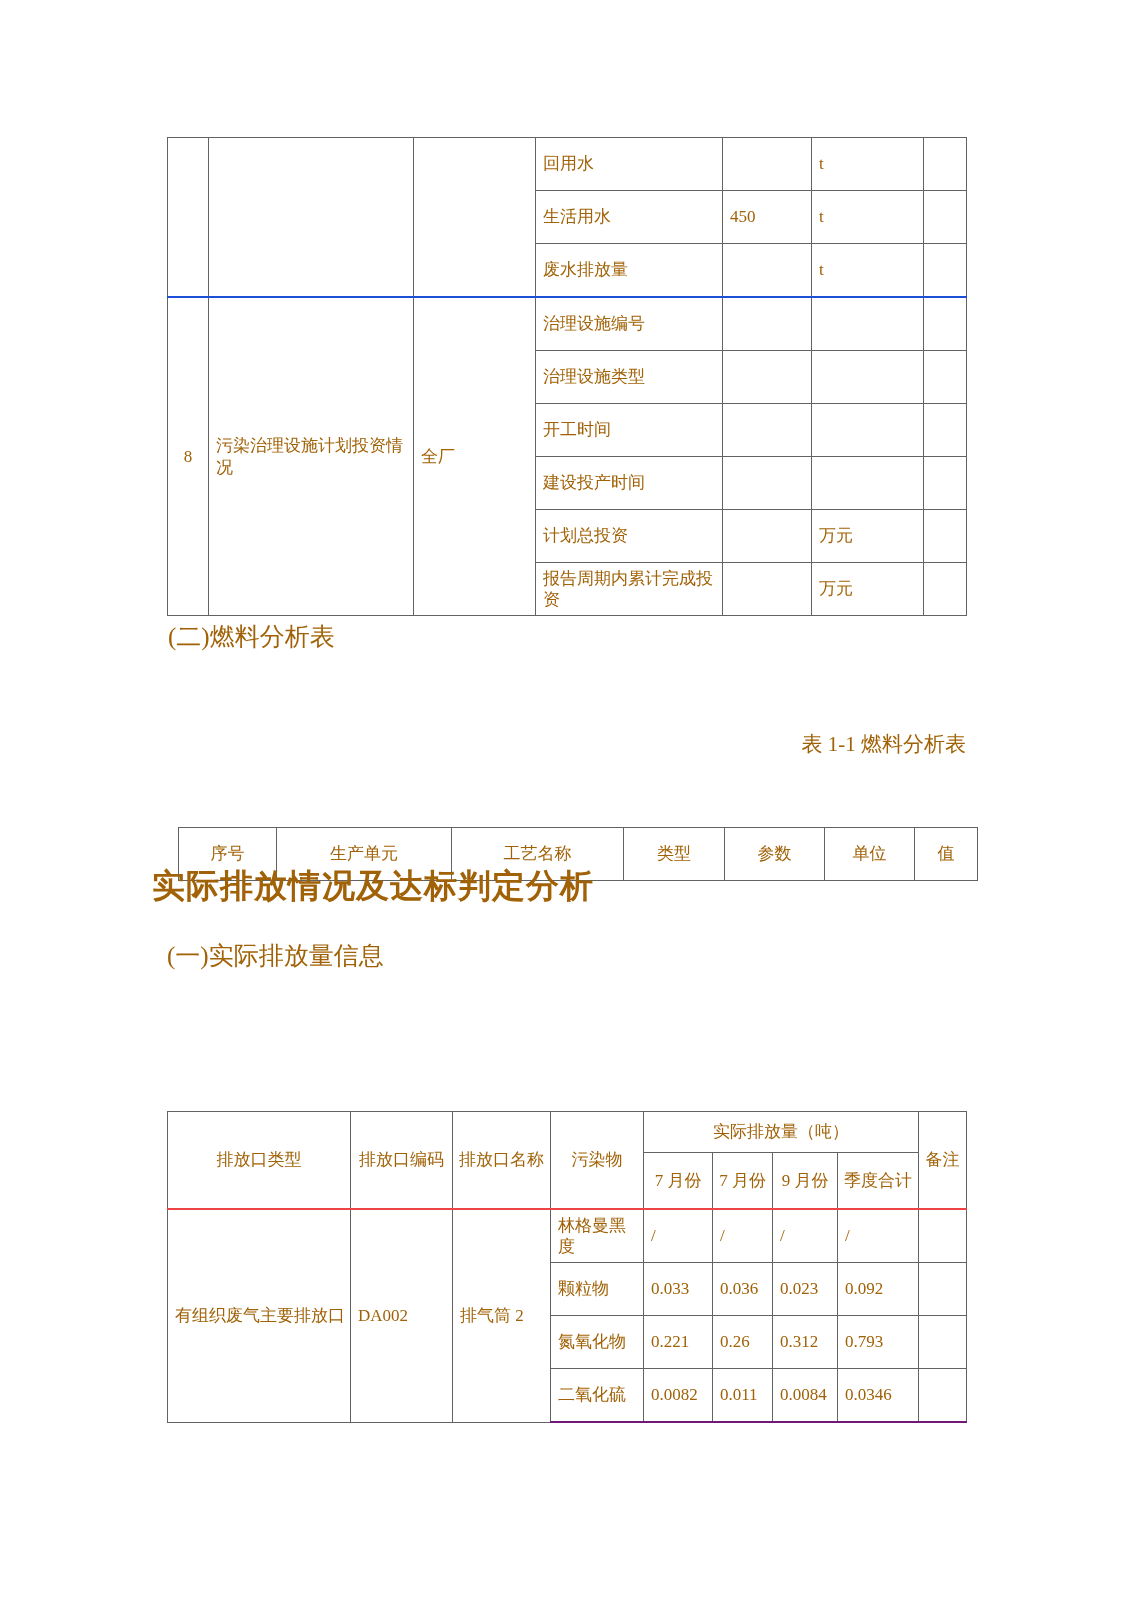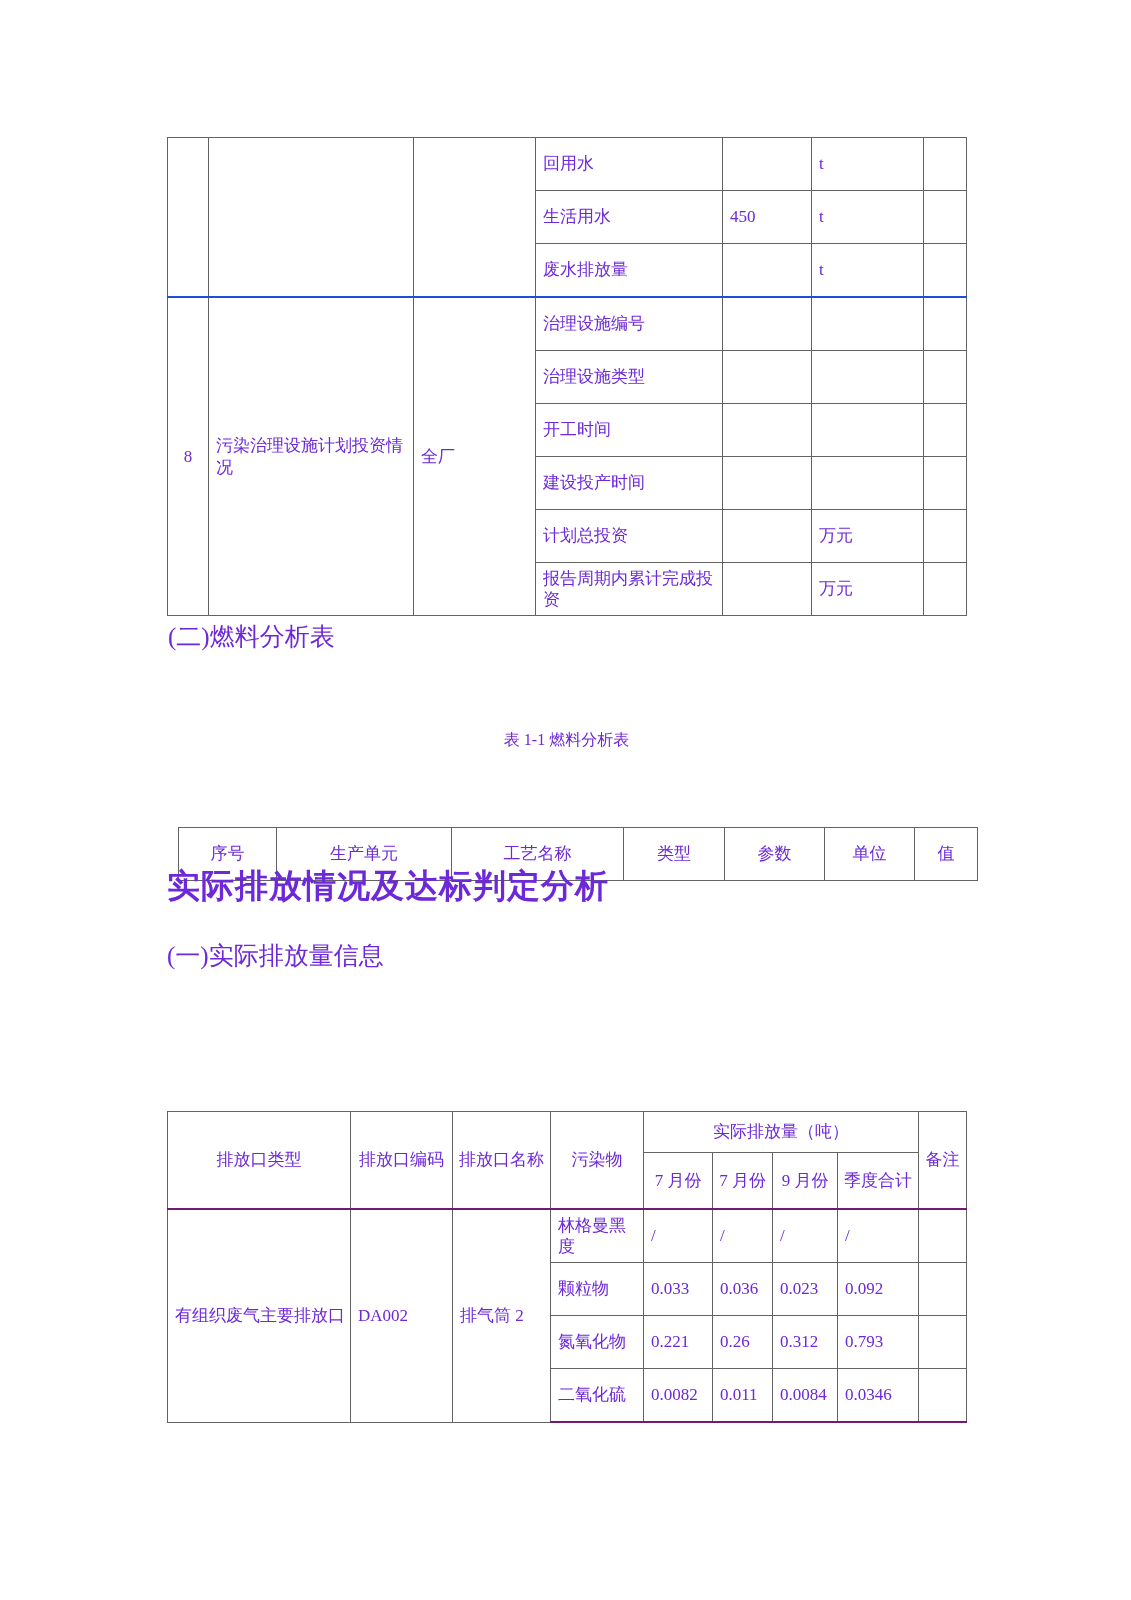--- a/index.html
+++ b/index.html
@@ -1,21 +1,21 @@
 <!DOCTYPE html>
 <html><head>
 <meta charset="utf-8">
 <style>
   html,body{margin:0;padding:0;background:#ffffff;}
   .page{
     position:relative;
     width:1131px;height:1600px;
     background:#ffffff;
     font-family:"Liberation Serif","DejaVu Serif",serif;
-    color:#6d28d9;
+    color:#a16207;
     overflow:hidden;
   }
   table{border-collapse:collapse;table-layout:fixed;position:absolute;}
   td,th{
     border:1px solid #636363;
     font-size:17px;
     font-weight:normal;
     padding:0 2px 0 7px;
     vertical-align:middle;
     text-align:left;
@@ -25,26 +25,26 @@
   .ctr{text-align:center;padding:0 2px;}
   
   .t0 td{height:52px;}
   .t0 tr.sec td{border-top:2px solid #1d4ed8;}
   
   .t1 th{height:52px;}
   
   .t2 th{height:40px;}
   .t2 tr.months th{height:55px;}
   .t2 td{height:52px;}
-  .t2 thead tr.months th, .t2 thead th.deep{border-bottom:2px solid #701a75;}
+  .t2 thead tr.months th, .t2 thead th.deep{border-bottom:2px solid #ef4444;}
   .t2 tr.last td{border-bottom:2px solid #701a75;}
   .hd{position:absolute;white-space:nowrap;}
   .hd-sub{font-size:25px;}
   .hd-main{font-size:33px;font-weight:bold;letter-spacing:1px;}
-  .cap{position:absolute;left:167px;width:799px;text-align:center;font-size:16px;white-space:nowrap;}
+  .cap{position:absolute;left:167px;width:799px;text-align:right;font-size:21px;white-space:nowrap;}
 </style>
 </head>
 <body>
 
 <div class="page">
 
   <table class="t0" style="left:167px;top:137px;width:799px;">
     <colgroup>
       <col style="width:41px">
         <col style="width:205px">
@@ -138,21 +138,21 @@
         <th class="ctr">生产单元</th>
         <th class="ctr">工艺名称</th>
         <th class="ctr">类型</th>
         <th class="ctr">参数</th>
         <th class="ctr">单位</th>
         <th class="ctr">值</th>
       </tr>
     </tbody>
   </table>
 
-  <div class="hd hd-main" style="left:167px;top:864px;">实际排放情况及达标判定分析</div>
+  <div class="hd hd-main" style="left:152px;top:864px;">实际排放情况及达标判定分析</div>
 
   <div class="hd hd-sub" style="left:167px;top:939px;">(一)实际排放量信息</div>
 
 
   <table class="t2" style="left:167px;top:1111px;width:799px;">
     <colgroup>
       <col style="width:183px">
         <col style="width:102px">
         <col style="width:98px">
         <col style="width:93px">

